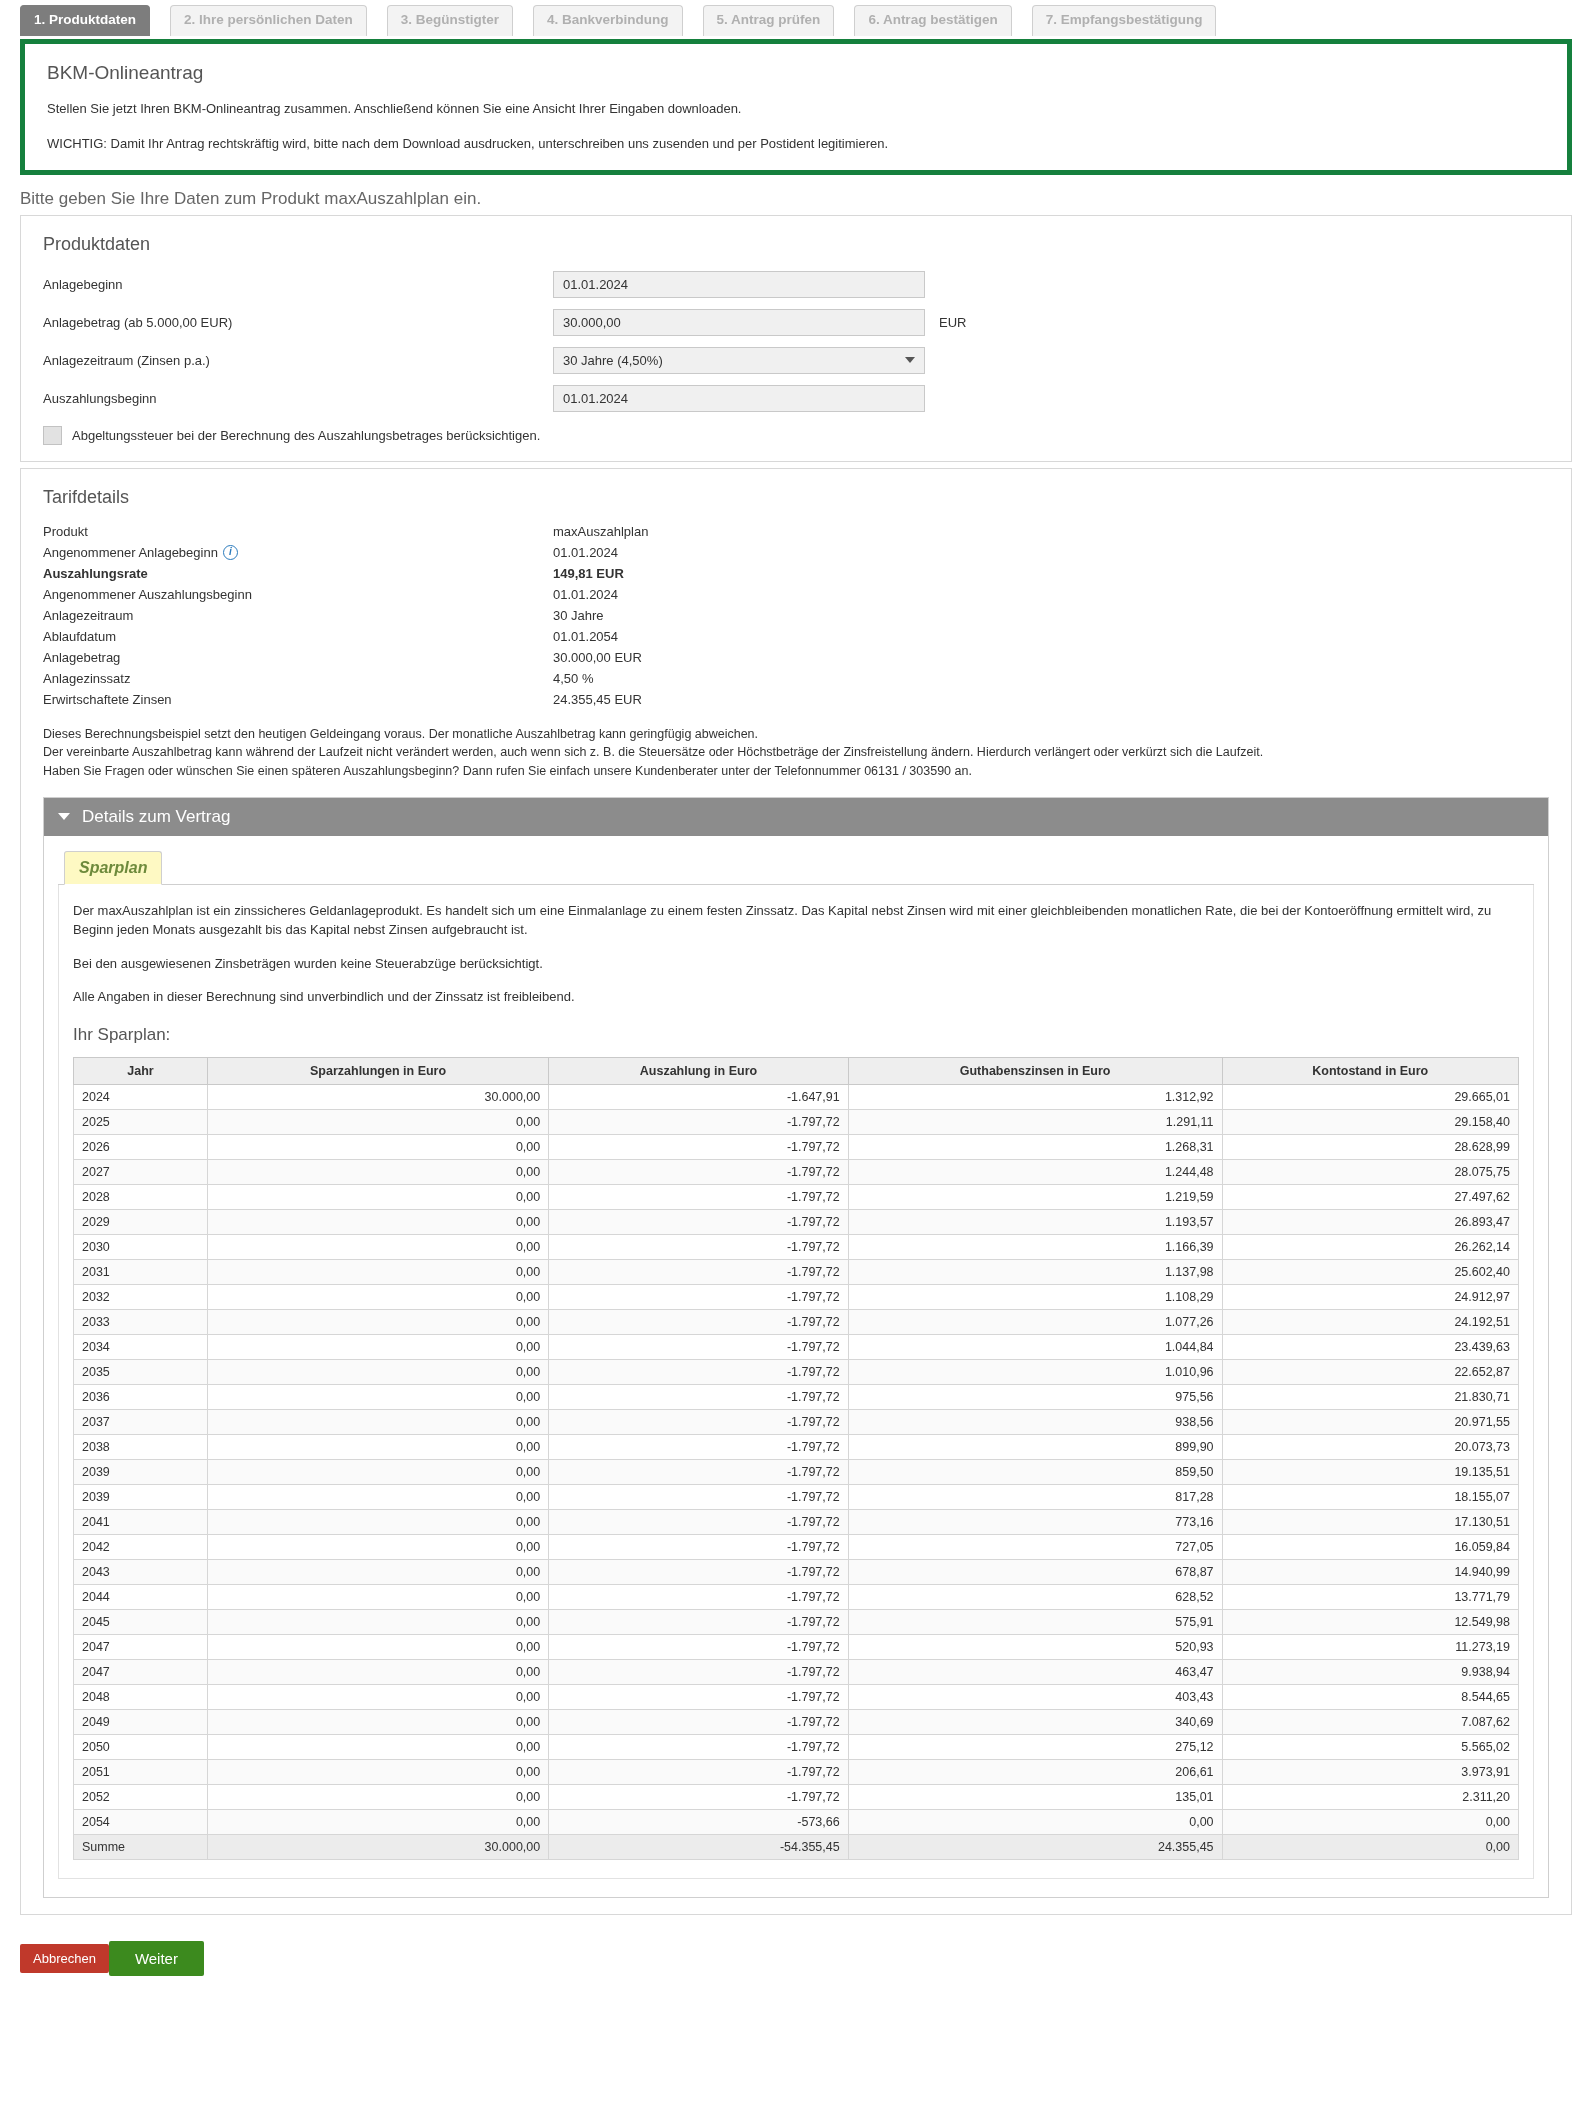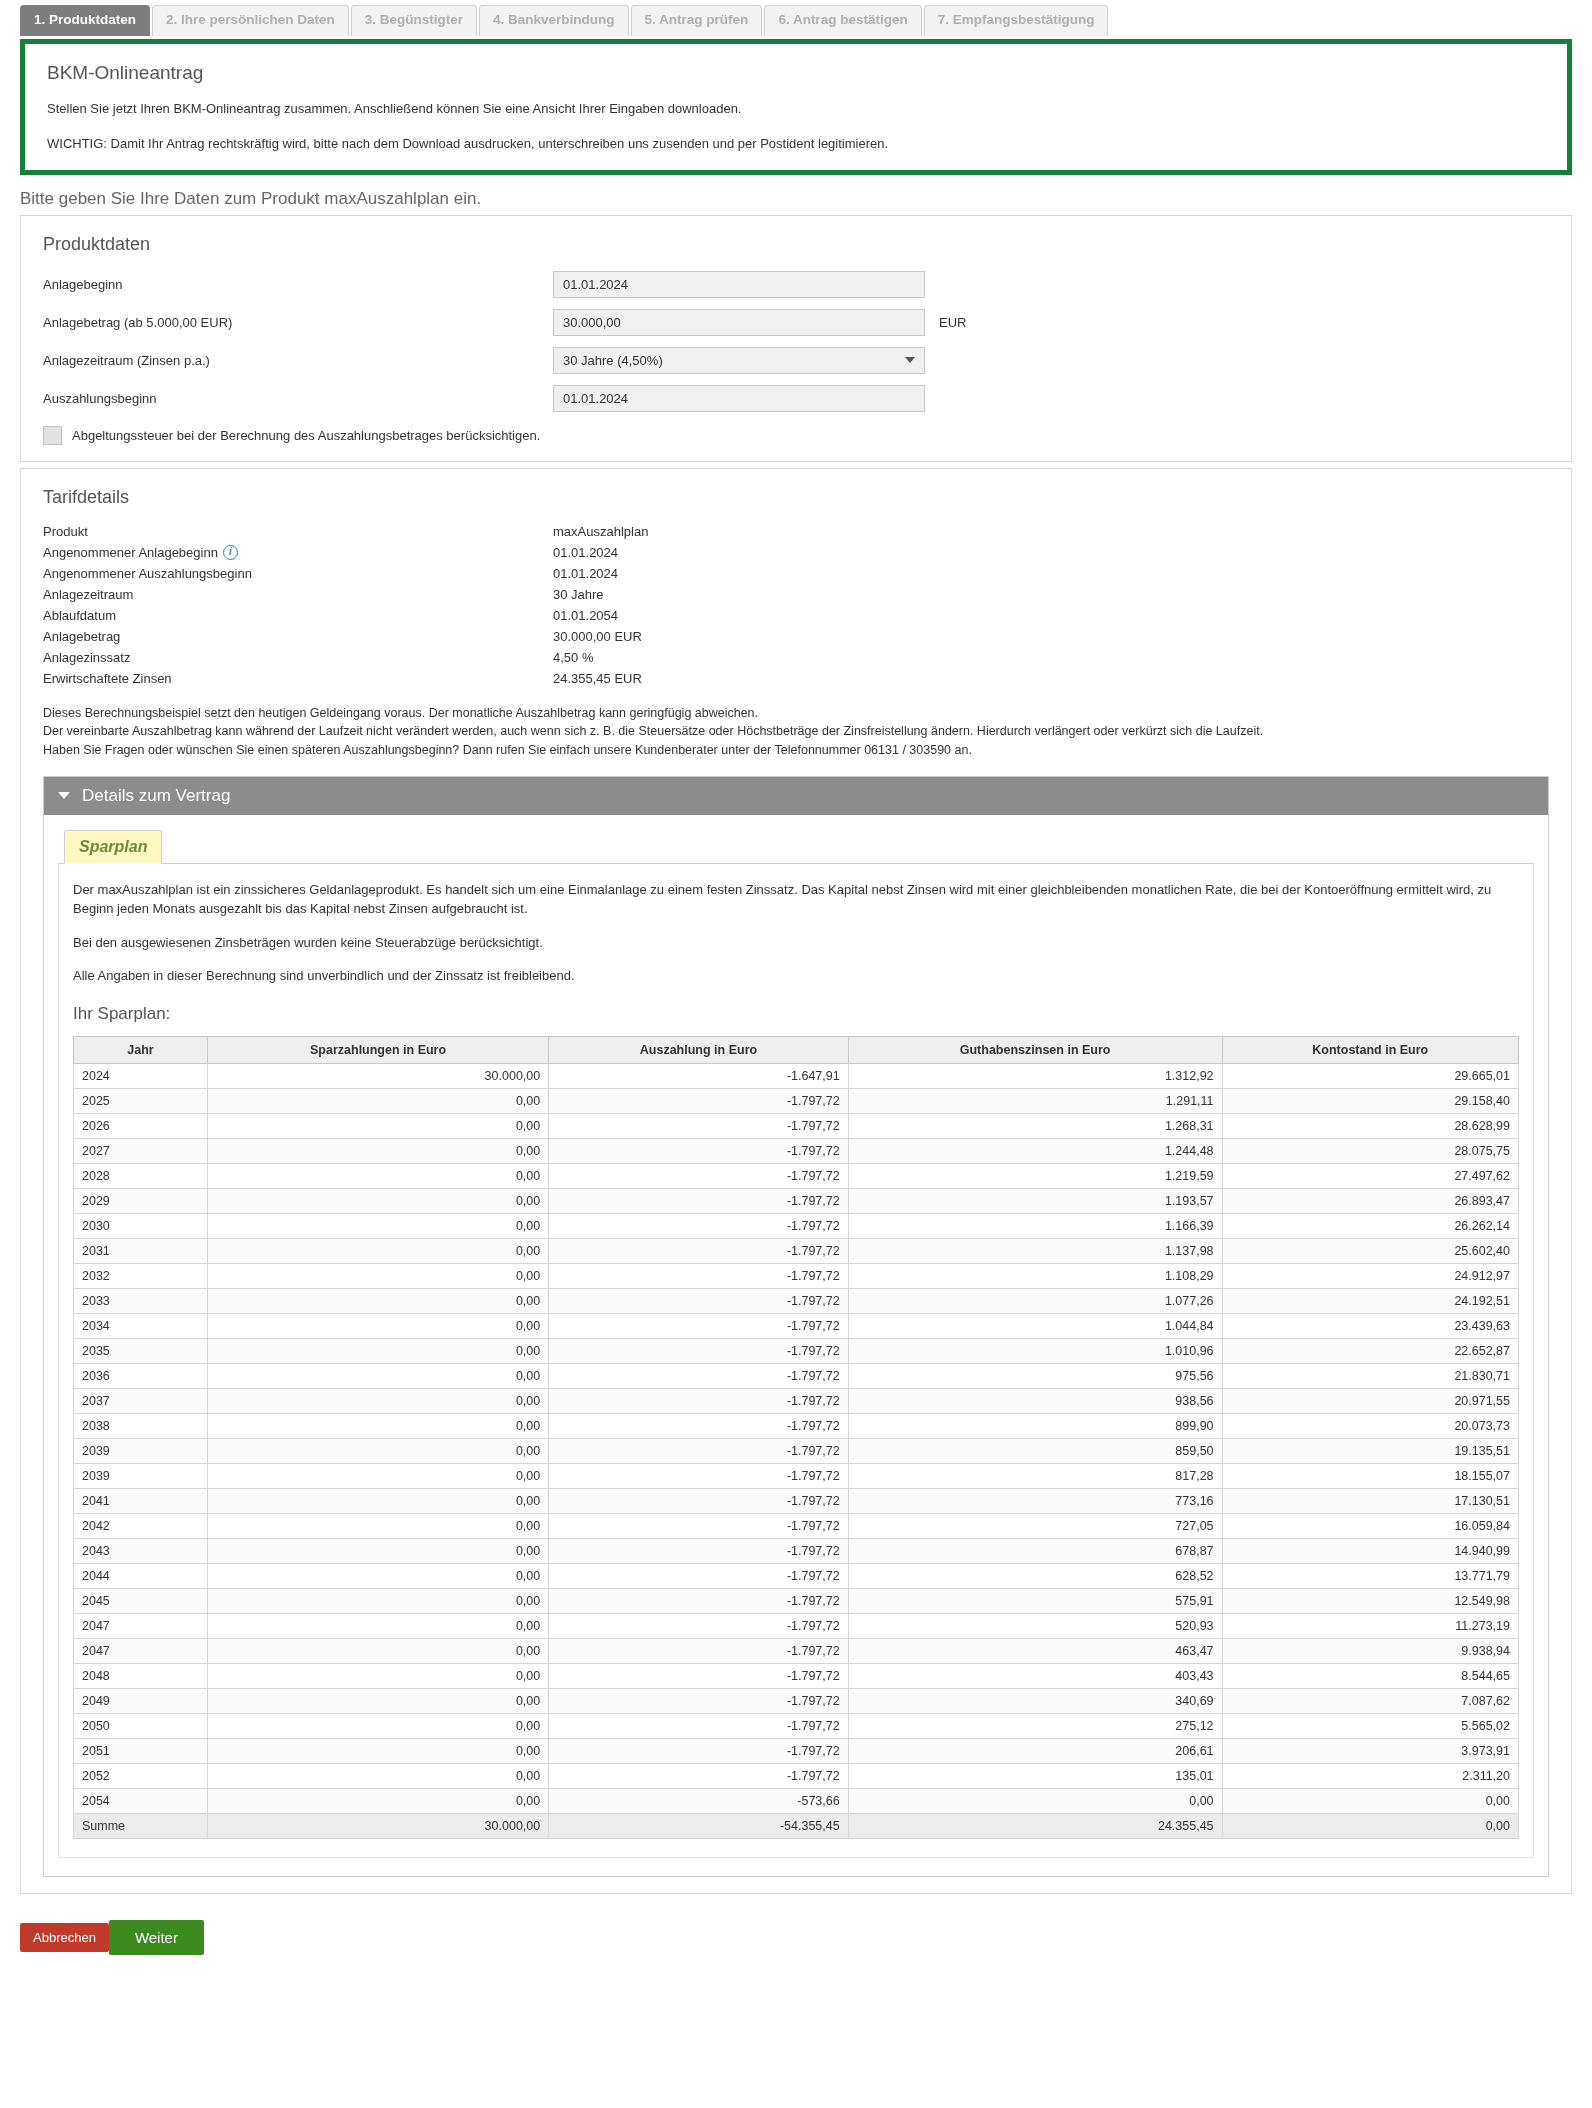--- a/index.html
+++ b/index.html
@@ -10,21 +10,21 @@
     font-size: 13px;
     color: #333333;
   }
   body { width: 1592px; min-height: 2108px; position: relative; }
 
   
   .tabs {
     display: flex;
     align-items: flex-end;
     padding: 5px 20px 0 20px;
-    gap: 2px;
+    gap: 20px;
     background: #ffffff;
   }
   .tab {
     padding: 7px 13px 8px 13px;
     font-size: 13.5px;
     font-weight: bold;
     border: 1px solid #cfcfcf;
     border-bottom: none;
     border-radius: 4px 4px 0 0;
     background: #f3f3f3;
@@ -331,20 +331,26 @@
         </div>
         <div class="detail-val">maxAuszahlplan</div>
       </div>
       <div class="detail-row">
         <div class="detail-key">
           <span>Angenommener Anlagebeginn</span>
           <span class="info-icon">i</span>
         </div>
         <div class="detail-val">01.01.2024</div>
       </div>
+      <div class="detail-row bold">
+        <div class="detail-key">
+          <span>Auszahlungsrate</span>
+        </div>
+        <div class="detail-val">149,81 EUR</div>
+      </div>
       <div class="detail-row">
         <div class="detail-key">
           <span>Angenommener Auszahlungsbeginn</span>
         </div>
         <div class="detail-val">01.01.2024</div>
       </div>
       <div class="detail-row">
         <div class="detail-key">
           <span>Anlagezeitraum</span>
         </div>

